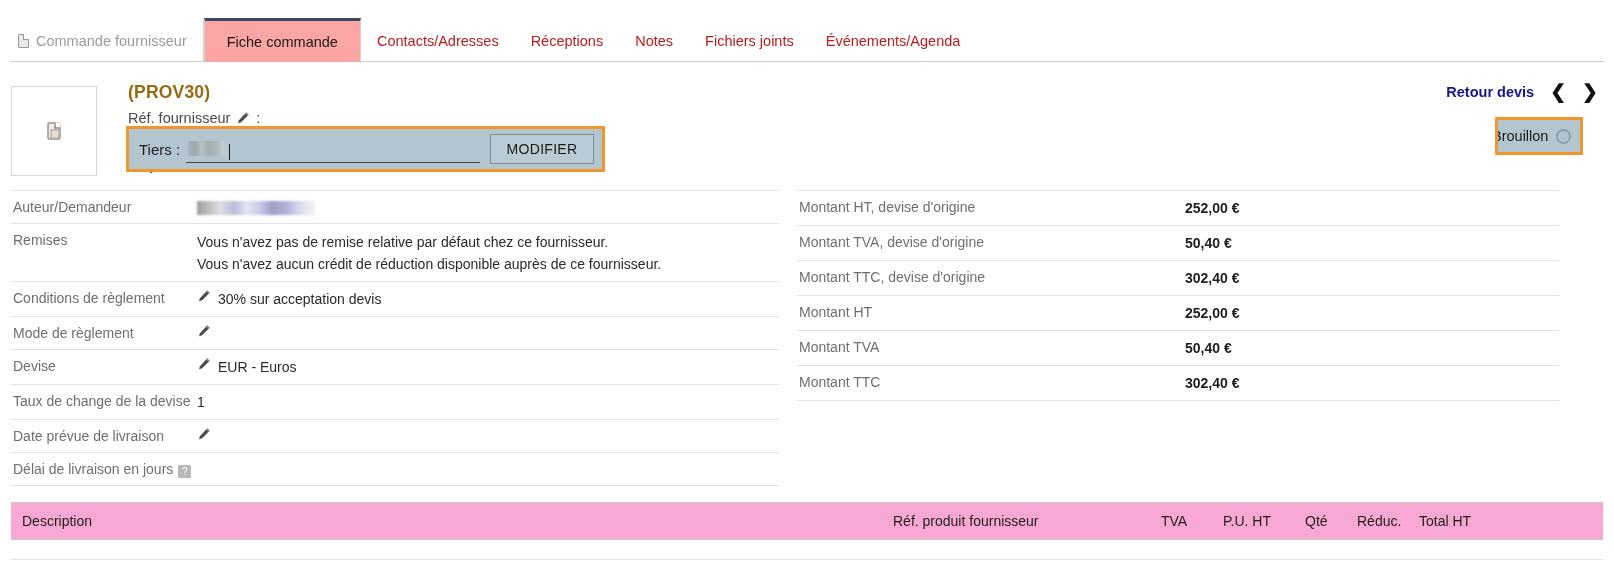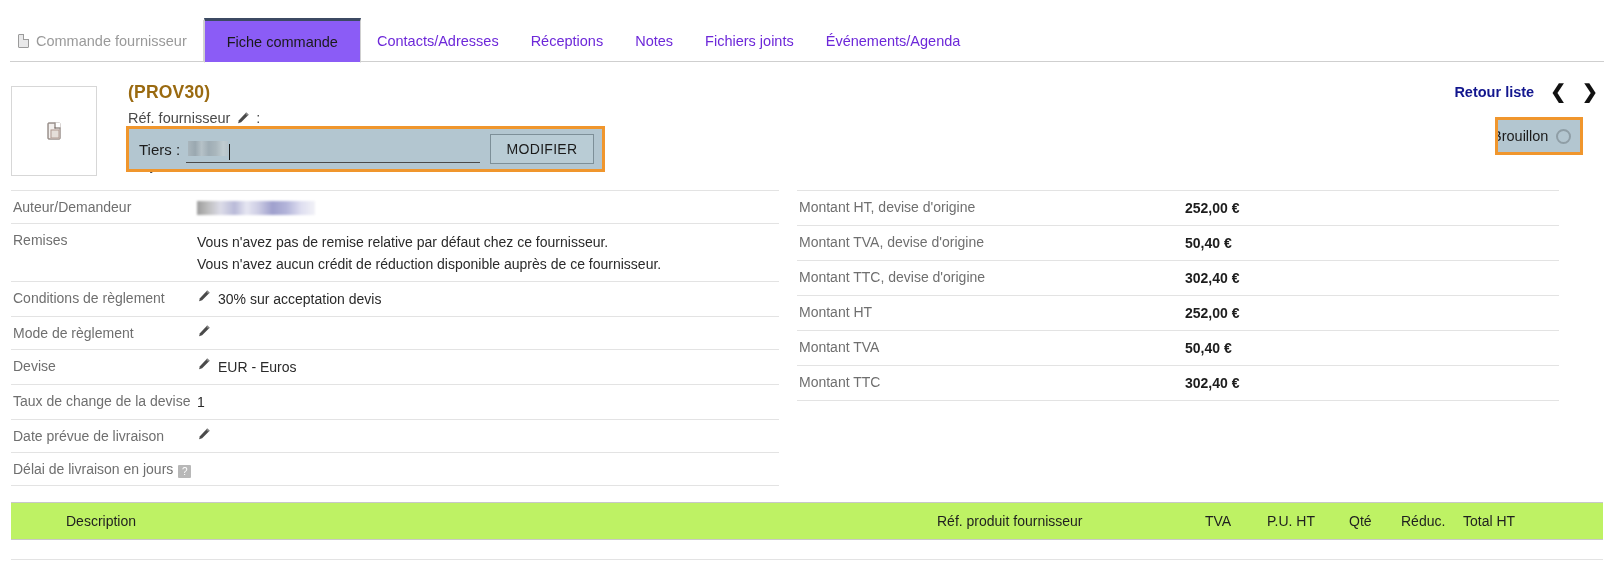--- a/index.html
+++ b/index.html
@@ -41,35 +41,35 @@
     height: 62px;
     justify-content: flex-end;
   }
   .tab {
     display: flex;
     align-items: center;
     gap: 7px;
     height: 42px;
     padding: 0 16px;
     font-size: 14.5px;
-    color: #6d28d9;
+    color: #b91c1c;
     white-space: nowrap;
     cursor: pointer;
     position: relative;
     bottom: 0;
   }
   .tab.inactive-muted {
     color: #9a9a9a;
     cursor: default;
     border-right: 1px solid #d3d3d3;
     padding-left: 8px;
   }
   .tab.active {
     color: #1a1a1a;
-    background: #8b5cf6;
+    background: #fca5a5;
     border: 1px solid #cfcfcf;
     border-top: 3px solid #3c4a63;
     border-bottom: 1px solid #ffffff;
     height: 45px;
     margin-bottom: -1px;
     padding: 0 22px;
     z-index: 3;
   }
   .doc-mini-icon {
     display: inline-block;
@@ -342,26 +342,25 @@
   
   .lines-table {
     position: absolute;
     left: 11px; top: 502px;
     width: 1592px;
   }
   .lines-head {
     display: flex;
     align-items: center;
     height: 38px;
-    background: #bef264;
+    background: #f9a8d4;
     border-top: 1px solid #c8c8c8;
     border-bottom: 1px solid #c8c8c8;
     font-size: 14px;
     color: #1f1f1f;
-    padding-left: 44px;
   }
   .lines-body-row {
     height: 20px;
     border-bottom: 1px solid #e3e3e3;
     background: #ffffff;
   }
   .th { white-space: nowrap; }
   .th-description { width: 866px; padding-left: 11px; }
   .th-ref        { width: 268px; margin-left: 16px; }
   .th-tva        { width: 62px; }
@@ -444,21 +443,21 @@
     <div class="tiers-overlay">
       <span class="tiers-label">Tiers :</span>
       <span class="tiers-input-wrap">
         <span class="tiers-redaction"></span>
         <span class="tiers-caret"></span>
       </span>
       <button class="modifier-btn">MODIFIER</button>
     </div>
 
     <div class="topright">
-      <span class="retour-liste">Retour liste</span>
+      <span class="retour-liste">Retour devis</span>
       <span class="nav-arrow">❮</span>
       <span class="nav-arrow">❯</span>
     </div>
 
     <div class="status-badge-wrap">
       <span class="status-badge-text">Brouillon</span>
       <span class="status-circle"></span>
     </div>
 
   </div>

